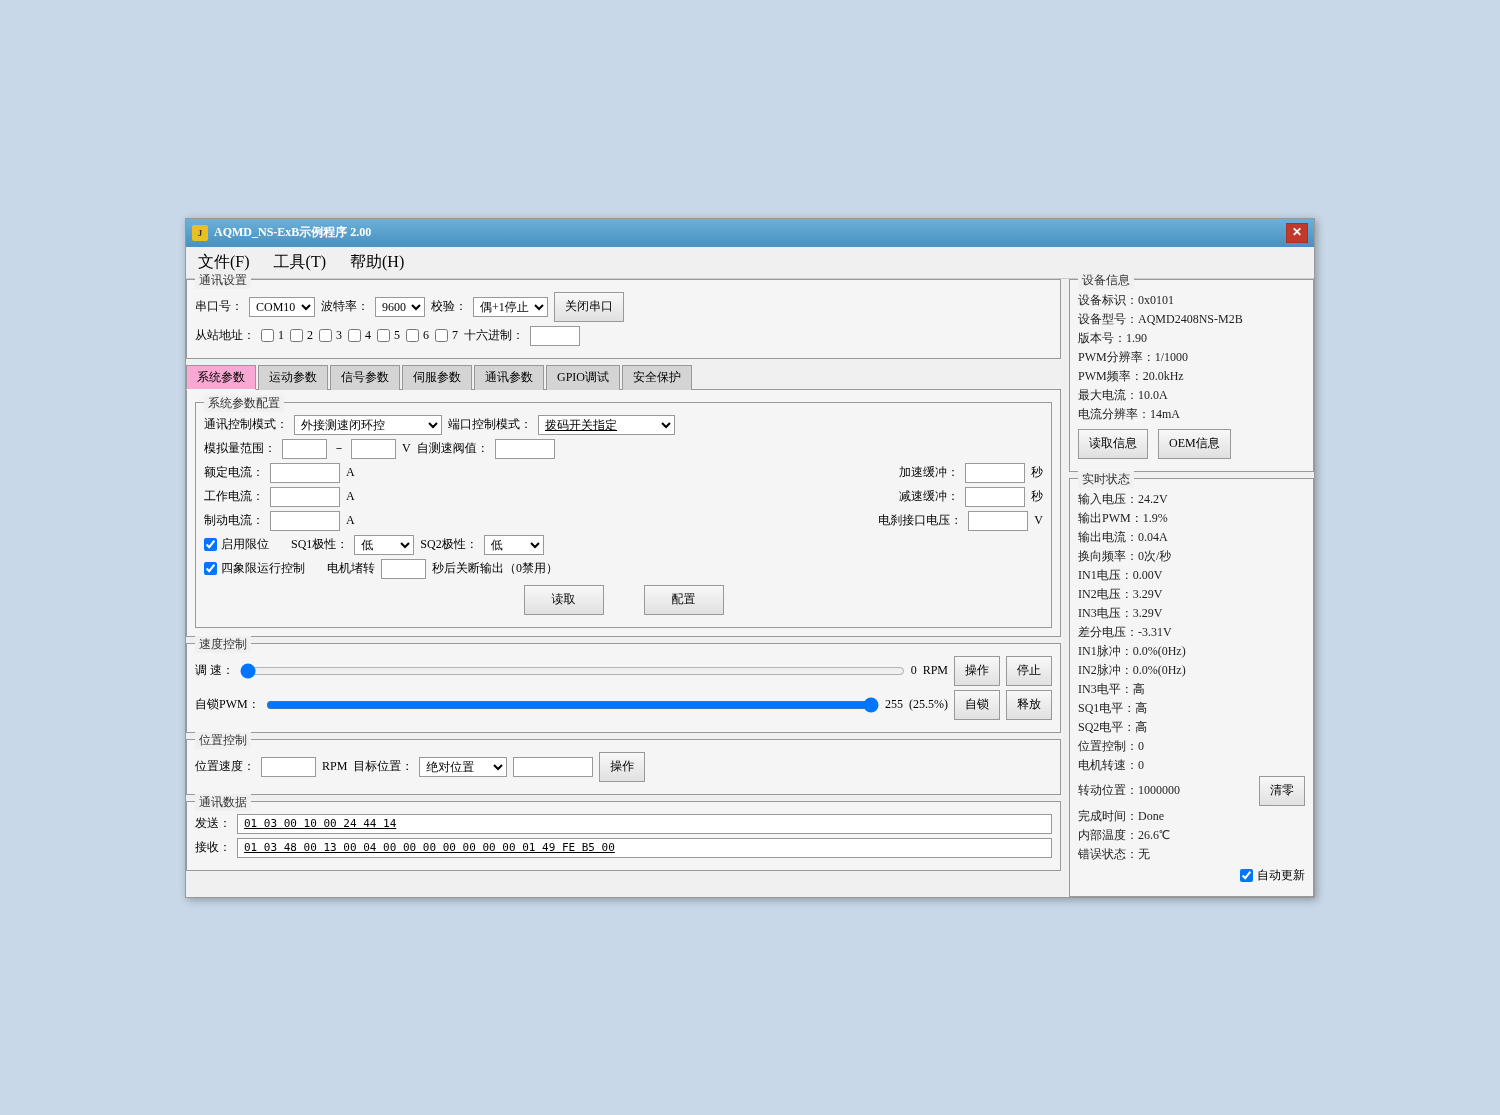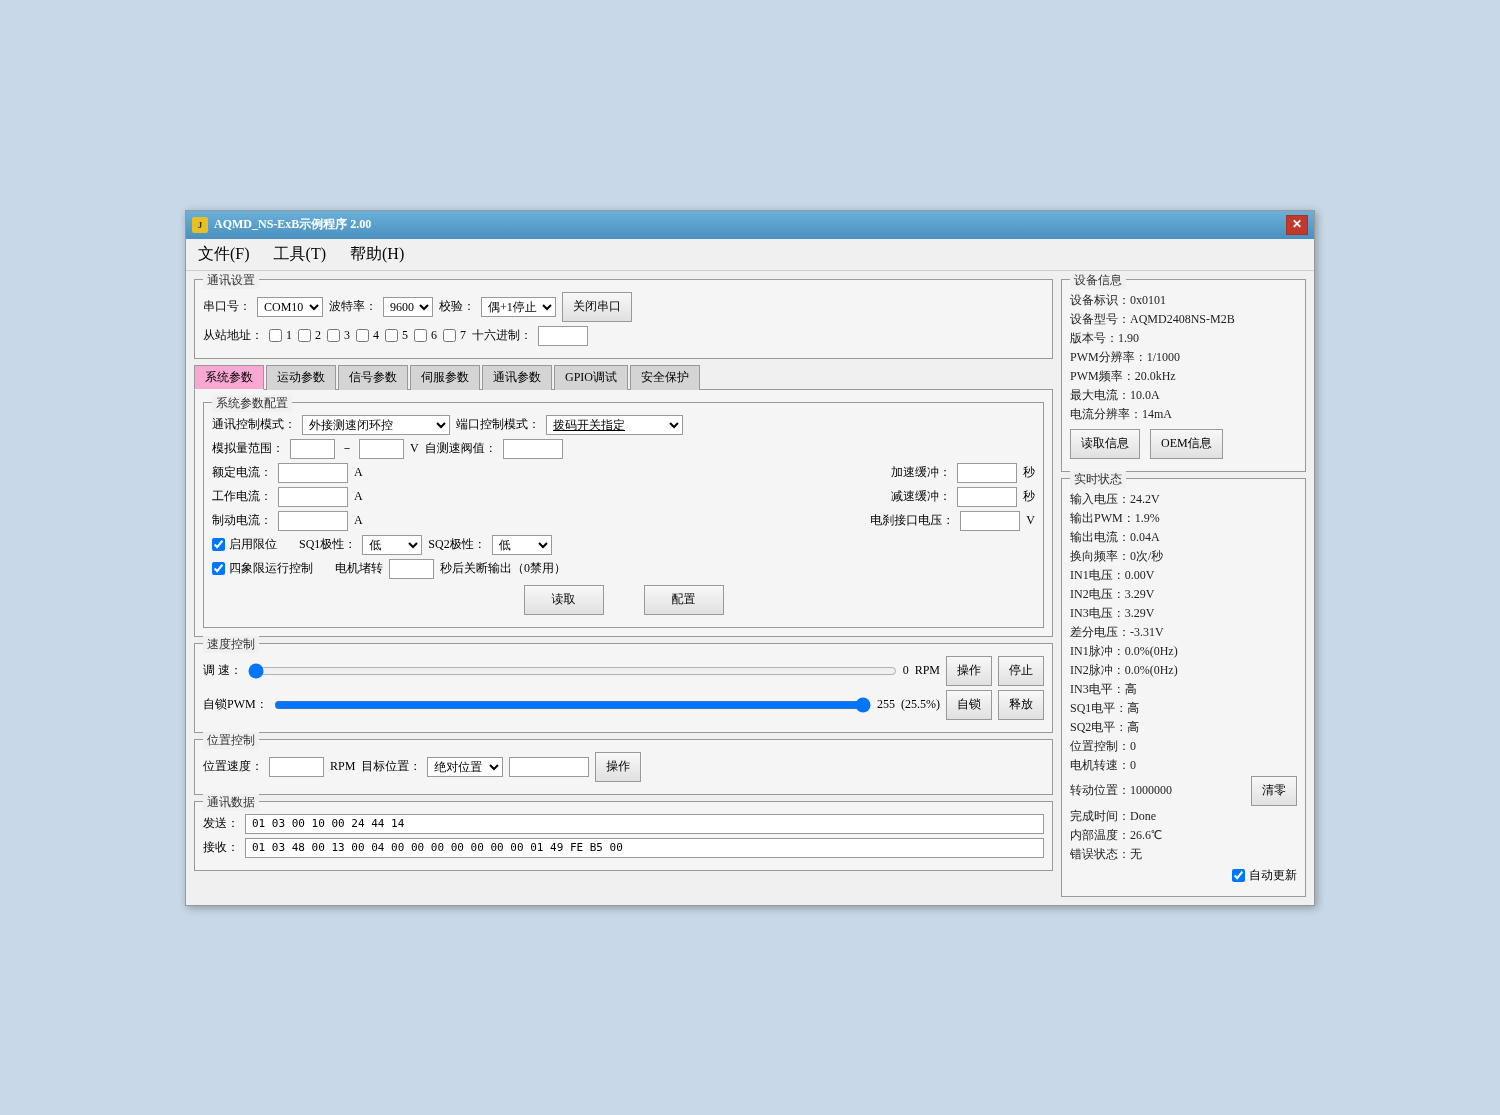--- a/index.html
+++ b/index.html
@@ -4,41 +4,41 @@
   <style>
     * { box-sizing: border-box; margin: 0; padding: 0; font-family: "SimSun", "宋体", serif; font-size: 12px; }
     body { background: #c8d8e8; display: flex; justify-content: center; align-items: center; min-height: 100vh; }
     .window { width: 1130px; background: #f0f0f0; border: 1px solid #999; box-shadow: 2px 2px 8px rgba(0,0,0,0.3); }
     .title-bar { background: linear-gradient(to bottom, #6ab0d8, #4a90c0); display: flex; align-items: center; justify-content: space-between; padding: 4px 6px; height: 28px; }
     .title-bar-left { display: flex; align-items: center; gap: 6px; color: white; font-size: 13px; font-weight: bold; }
     .title-icon { width: 16px; height: 16px; background: #e8c020; border-radius: 2px; display: flex; align-items: center; justify-content: center; font-size: 9px; color: #333; font-weight: bold; }
     .title-close { width: 22px; height: 20px; background: #c0392b; border: 1px solid #a93226; color: white; font-size: 12px; cursor: pointer; display: flex; align-items: center; justify-content: center; font-weight: bold; }
     .menu-bar { background: #f0f0f0; padding: 3px 8px; border-bottom: 1px solid #ccc; display: flex; gap: 16px; }
     .menu-item { cursor: pointer; padding: 2px 4px; font-size: 16px; }
-    .main-content { display: flex; padding: 8px; gap: 8px; }
+    .main-content { display: flex; gap: 8px; }
     .left-panel { flex: 1; display: flex; flex-direction: column; gap: 6px; }
     .right-panel { width: 245px; display: flex; flex-direction: column; gap: 6px; }
     .group-box { border: 1px solid #999; background: #f5f5f5; position: relative; padding: 8px 8px 8px 8px; }
     .group-box-title { position: absolute; top: -8px; left: 8px; background: #f0f0f0; padding: 0 4px; font-size: 12px; color: #333; }
     .group-box-inner { padding-top: 4px; }
     .row { display: flex; align-items: center; gap: 6px; margin-bottom: 4px; flex-wrap: wrap; }
     .label { white-space: nowrap; font-size: 12px; }
     input[type="text"] { border: 1px solid #999; background: white; padding: 1px 3px; font-size: 12px; height: 20px; font-family: inherit; }
     select { border: 1px solid #999; background: white; padding: 1px 2px; font-size: 12px; height: 20px; font-family: inherit; cursor: pointer; }
     button { border: 1px solid #999; background: linear-gradient(to bottom, #f8f8f8, #e0e0e0); padding: 2px 10px; font-size: 12px; cursor: pointer; height: 30px; font-family: inherit; white-space: nowrap; }
     .checkbox-row { display: flex; align-items: center; gap: 4px; }
     input[type="checkbox"] { cursor: pointer; }
     .tabs { display: flex; gap: 0; margin-bottom: -1px; }
     .tab { padding: 3px 10px; border: 1px solid #999; border-bottom: none; background: #d4d4d4; cursor: pointer; font-size: 12px; margin-right: 2px; }
     .tab.active { background: #f9a8d4; border-bottom: 1px solid #f5f5f5; }
     .tab-content { border: 1px solid #999; padding: 8px; background: #f5f5f5; }
     .slider-container { display: flex; align-items: center; gap: 4px; flex: 1; }
     input[type="range"] { flex: 1; height: 16px; cursor: pointer; }
     .info-row { font-size: 12px; margin-bottom: 2px; color: #222; }
-    .comm-data-box { border: 1px solid #999; background: white; padding: 2px 6px; font-size: 11px; min-height: 20px; flex: 1; font-family: monospace; }
+    .comm-data-box { border: 1px solid #999; background: white; padding: 2px 6px; font-size: 11px; min-height: 20px; flex: 1; font-family: monospace; text-decoration: underline; }
   </style>
 </head>
 <body>
 
 <div class="window">
 
   <div class="title-bar">
     <div class="title-bar-left">
       <div class="title-icon">J</div>
       <span>AQMD_NS-ExB示例程序 2.00</span>
@@ -237,21 +237,21 @@
       </div>
 
       <div class="group-box">
         <span class="group-box-title">位置控制</span>
         <div class="group-box-inner">
           <div class="row">
             <span class="label">位置速度：</span>
             <input type="text" style="width: 55px;">
             <span class="label">RPM</span>
             <span class="label">目标位置：</span>
-            <select style="width:76px;">
+            <select style="width:88px;">
               <option>绝对位置</option>
             </select>
             <input type="text" style="width: 80px;">
             <button>操作</button>
           </div>
         </div>
       </div>
 
       <div class="group-box">
         <span class="group-box-title">通讯数据</span>

